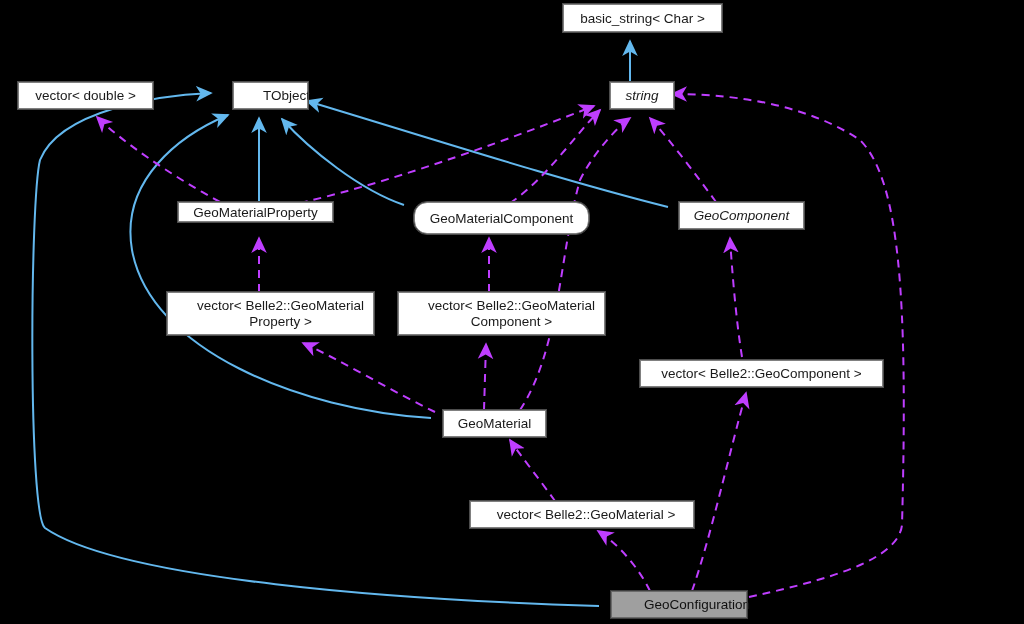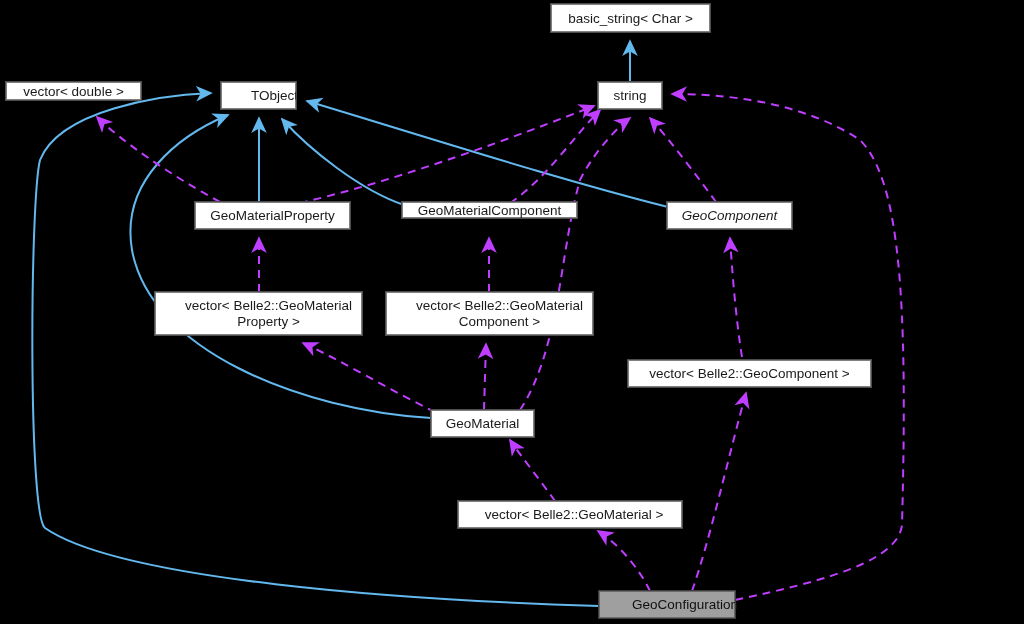--- a/index.html
+++ b/index.html
@@ -35,20 +35,21 @@
     color: #1a1a1a;
     font-size: 13.5px;
     line-height: 15px;
     display: flex;
     align-items: center;
     justify-content: center;
     text-align: center;
     white-space: pre-line;
     cursor: pointer;
     z-index: 5;
+    margin-left: 12px;
   }
   .node.highlight {
     background: #9f9f9f;
     border: 1px solid #6a6a6a;
     outline: 1px solid #3d3d3d;
     color: #101010;
   }
   .node.two-line {
     line-height: 16px;
     padding-left: 20px;
@@ -105,29 +106,29 @@
 
     <path d="M555,501 C540,480 520,455 510,440" fill="none" stroke="#bf3eff" stroke-width="2" stroke-dasharray="8,6" marker-end="url(#arrow-purple)"></path>
 
     <path d="M650,591 C640,570 620,545 598,531" fill="none" stroke="#bf3eff" stroke-width="2" stroke-dasharray="8,6" marker-end="url(#arrow-purple)"></path>
 
     <path d="M692,591 C710,540 730,450 746,393" fill="none" stroke="#bf3eff" stroke-width="2" stroke-dasharray="8,6" marker-end="url(#arrow-purple)"></path>
   </svg>
 
   <div class="node" style="left:551px; top:4px; width:159px; height:28px;">basic_string&lt; Char &gt;</div>
 
-  <div class="node" style="left:6px; top:82px; width:135px; height:18px;">vector&lt; double &gt;</div>
+  <div class="node" style="left:6px; top:82px; width:135px; height:27px;">vector&lt; double &gt;</div>
 
   <div class="node" style="left:221px; top:82px; width:75px; height:27px;padding-left:32px;">TObject</div>
 
-  <div class="node" style="left:598px; top:82px; width:64px; height:27px;">string</div>
+  <div class="node" style="left:598px; top:82px; width:64px; height:27px;font-style:italic;">string</div>
 
-  <div class="node" style="left:195px; top:202px; width:155px; height:27px;">GeoMaterialProperty</div>
+  <div class="node" style="left:166px; top:202px; width:155px; height:20px;">GeoMaterialProperty</div>
 
-  <div class="node" style="left:402px; top:202px; width:175px; height:16px;">GeoMaterialComponent</div>
+  <div class="node" style="left:402px; top:202px; width:175px; height:32px;border-radius:13px;">GeoMaterialComponent</div>
 
   <div class="node" style="left:667px; top:202px; width:125px; height:27px;font-style:italic;">GeoComponent</div>
 
   <div class="node two-line" style="left:155px; top:292px; width:207px; height:43px;">vector&lt; Belle2::GeoMaterial
 Property &gt;</div>
 
   <div class="node two-line" style="left:386px; top:292px; width:207px; height:43px;">vector&lt; Belle2::GeoMaterial
 Component &gt;</div>
 
   <div class="node" style="left:628px; top:360px; width:243px; height:27px;">vector&lt; Belle2::GeoComponent &gt;</div>

